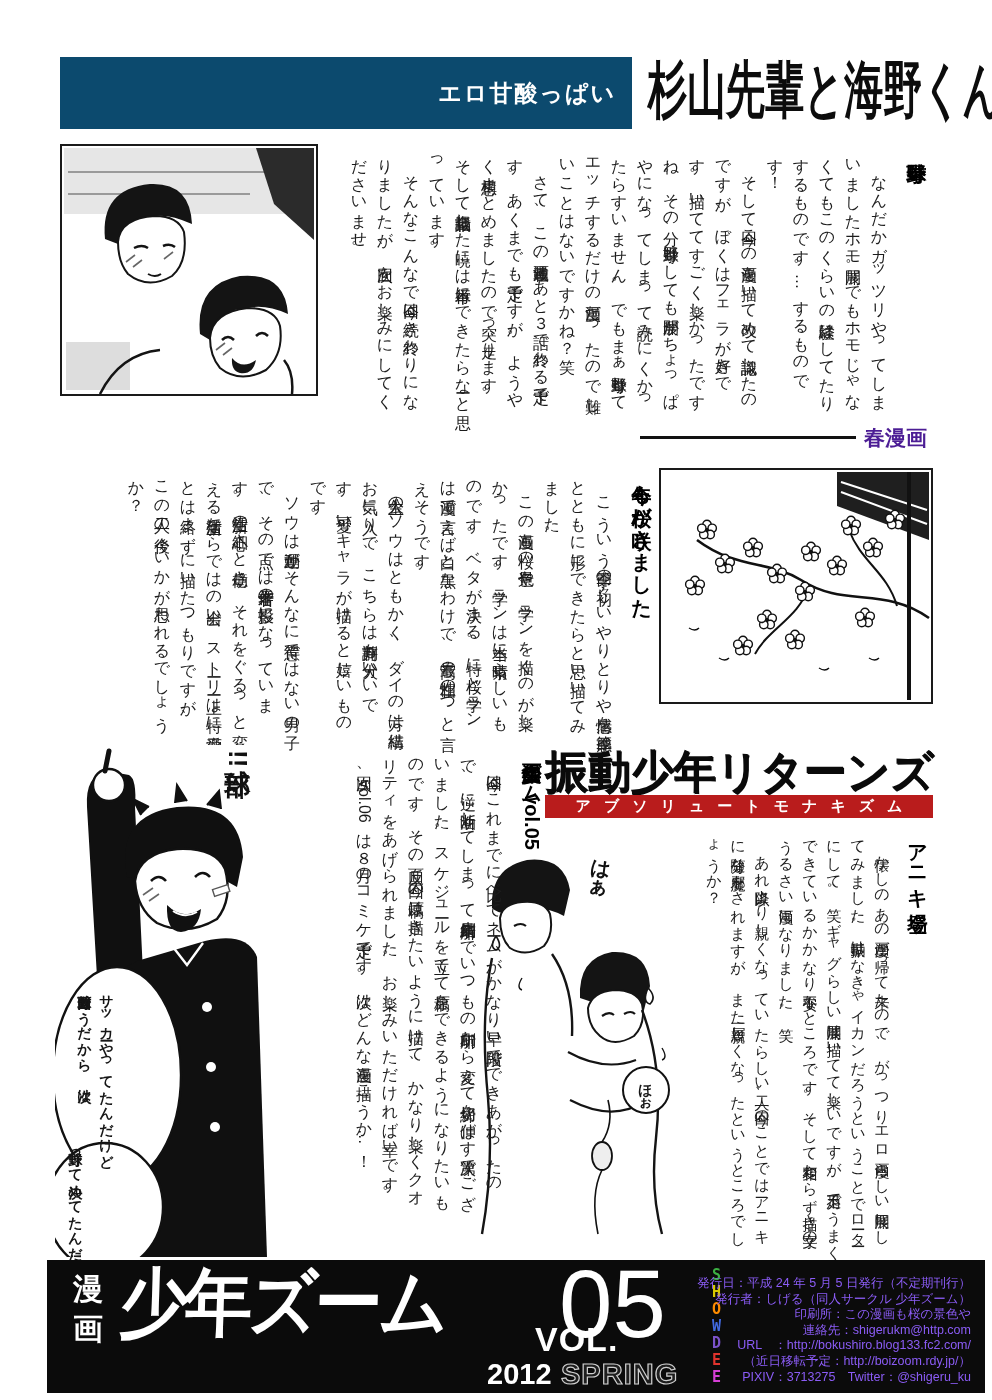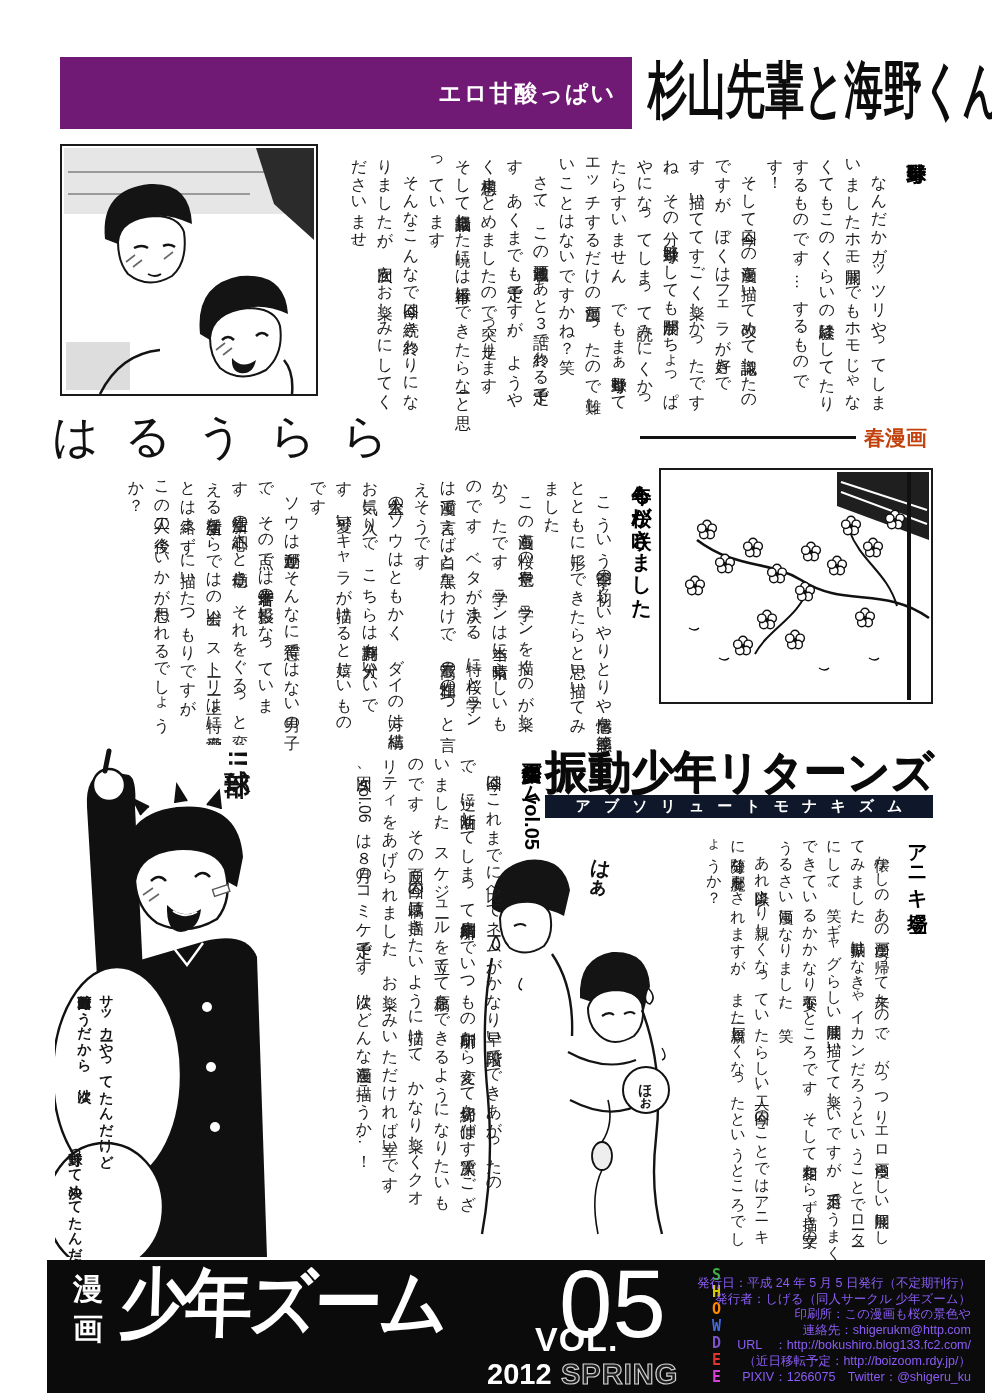--- a/index.html
+++ b/index.html
@@ -5,21 +5,21 @@
   html,body { margin:0; padding:0; background:#e9e9e9; }
   #page {
     position:relative; width:992px; height:1400px; margin:0 auto;
     background:#ffffff; overflow:hidden; color:#161616;
     font-family:"Liberation Sans", sans-serif;
   }
   .abs { position:absolute; }
 
   
   .tag-bar {
-    left:60px; top:57px; width:572px; height:72px; background:#701a75;
+    left:60px; top:57px; width:572px; height:72px; background:#0c4a6e;
     display:flex; align-items:center; justify-content:flex-end;
   }
   .tag-bar span {
     color:#ffffff; font-weight:bold; font-size:23px; letter-spacing:2px; padding-right:16px;
   }
   .main-title {
     left:648px; top:48px; white-space:nowrap;
     font-family:"Liberation Serif", serif; font-size:62px; font-weight:600;
     transform:scaleX(0.63); transform-origin:left top; color:#0c0c0c;
   }
@@ -36,31 +36,31 @@
   .blk-sakura   { left:45px;  top:470px; width:610px; height:268px; }
   .blk-aniki    { left:684px; top:830px; width:246px; height:424px; font-size:15px; line-height:24px; }
   .blk-zoom05   { left:227px; top:748px; width:318px; height:462px; }
 
   
   .haru-title {
     left:52px; top:406px; font-family:"Liberation Serif", serif;
     font-size:46px; letter-spacing:0.55em; color:#111; white-space:nowrap;
   }
   .haru-line { left:640px; top:436px; width:216px; height:3px; background:#111; }
-  .haru-label { left:864px; top:424px; font-size:21px; font-weight:bold; color:#c2410c; }
+  .haru-label { left:864px; top:424px; font-size:21px; font-weight:bold; color:#4c1d95; }
 
   
   .shindo-title {
     left:545px; top:742px; white-space:nowrap;
     font-size:45px; font-weight:900; letter-spacing:0px; color:#0a0a0a;
     transform:scaleX(0.95); transform-origin:left top;
     text-shadow:1px 1px 0 #0a0a0a;
   }
   .shindo-bar {
-    left:545px; top:795px; width:388px; height:23px; background:#0f172a;
+    left:545px; top:795px; width:388px; height:23px; background:#b91c1c;
     display:flex; align-items:center; justify-content:center;
   }
   .shindo-bar span {
     color:#fff; font-weight:bold; font-size:15px; letter-spacing:13px; padding-left:13px; white-space:nowrap;
   }
 
   
   .panel { background:#fff; }
   .panel svg { display:block; }
 
@@ -143,21 +143,20 @@
   </div>
 
   <div class="abs vtext blk-yakyuken">
     <h3>野球拳</h3>
     <p>なんだかガッツリやってしまいましたホモ展開。でもホモじゃなくてもこのくらいの経験はしてたりするものです。…するものです！</p>
     <p>そして今回この漫画を描いて改めて認識したのですが、ぼくはフェラが好きです。描いててすごく楽しかったですね。その分、野球拳にしても展開がちょっぱやになってしまって読みにくかったらすいません。でもまぁ野球拳してエッチするだけの漫画だったので難しいことはないですかね？笑</p>
     <p>さて、この連載漫画、あと３話で終わる予定です。あくまでも予定ですが。ようやく構想まとめましたので突っ走ります。そして全話掲載した暁には単行本にできたらなーと思っています。</p>
     <p>そんなこんなで今回は続き終わりになりましたが、次回をお楽しみにしてくださいませ。</p>
   </div>
 
-  <div class="abs haru-title">はるうらら</div>
   <div class="abs haru-line"></div>
   <div class="abs haru-label">春漫画</div>
 
   <div class="abs vtext blk-sakura">
     <h3>今年も桜が咲きました</h3>
     <p>こういう季節の初々しいやりとりや感情を季節感とともに形にできたらと思い描いてみました。</p>
     <p>この漫画も桜の景色や、学ランを描くのが楽しかったです。学ランは本当に素晴らしいものです。ベタが決まる。特に桜と学ランは漫画で言えば白と黒なわけで、最高の相性の一つと言えそうです。</p>
     <p>主人公のソウはともかく、ダイの方は結構お気に入りで、こちらは前評判も大分いいです。可愛いキャラが描けると嬉しいものです。</p>
     <p>ソウは運動がそんなに得意ではない男の子で、その点では若干作者の投影になっています。新生活の心細さと億劫さ、それをぐるっと変える新生活ならではの出会い。ストーリー上は特に恋愛とは絡まずに描いたつもりですが、この二人の今後、いかが思われるでしょうか？</p>
   </div>
@@ -303,17 +302,17 @@
       <span style="color: rgb(214, 63, 214);">E</span>
     </div>
 
     <div class="f-info">
       <div>発行日：平成 24 年 5 月 5 日発行（不定期刊行）</div>
       <div>発行者：しげる（同人サークル 少年ズーム）</div>
       <div>印刷所：この漫画も桜の景色や</div>
       <div>連絡先：shigerukm@http.com</div>
       <div>URL　：http://bokushiro.blog133.fc2.com/</div>
       <div>（近日移転予定：http://boizoom.rdy.jp/）</div>
-      <div>PIXIV：1266075　Twitter：@shigeru_ku</div>
+      <div>PIXIV：3713275　Twitter：@shigeru_ku</div>
     </div>
   </div>
 
 </div>
 
 </body></html>

